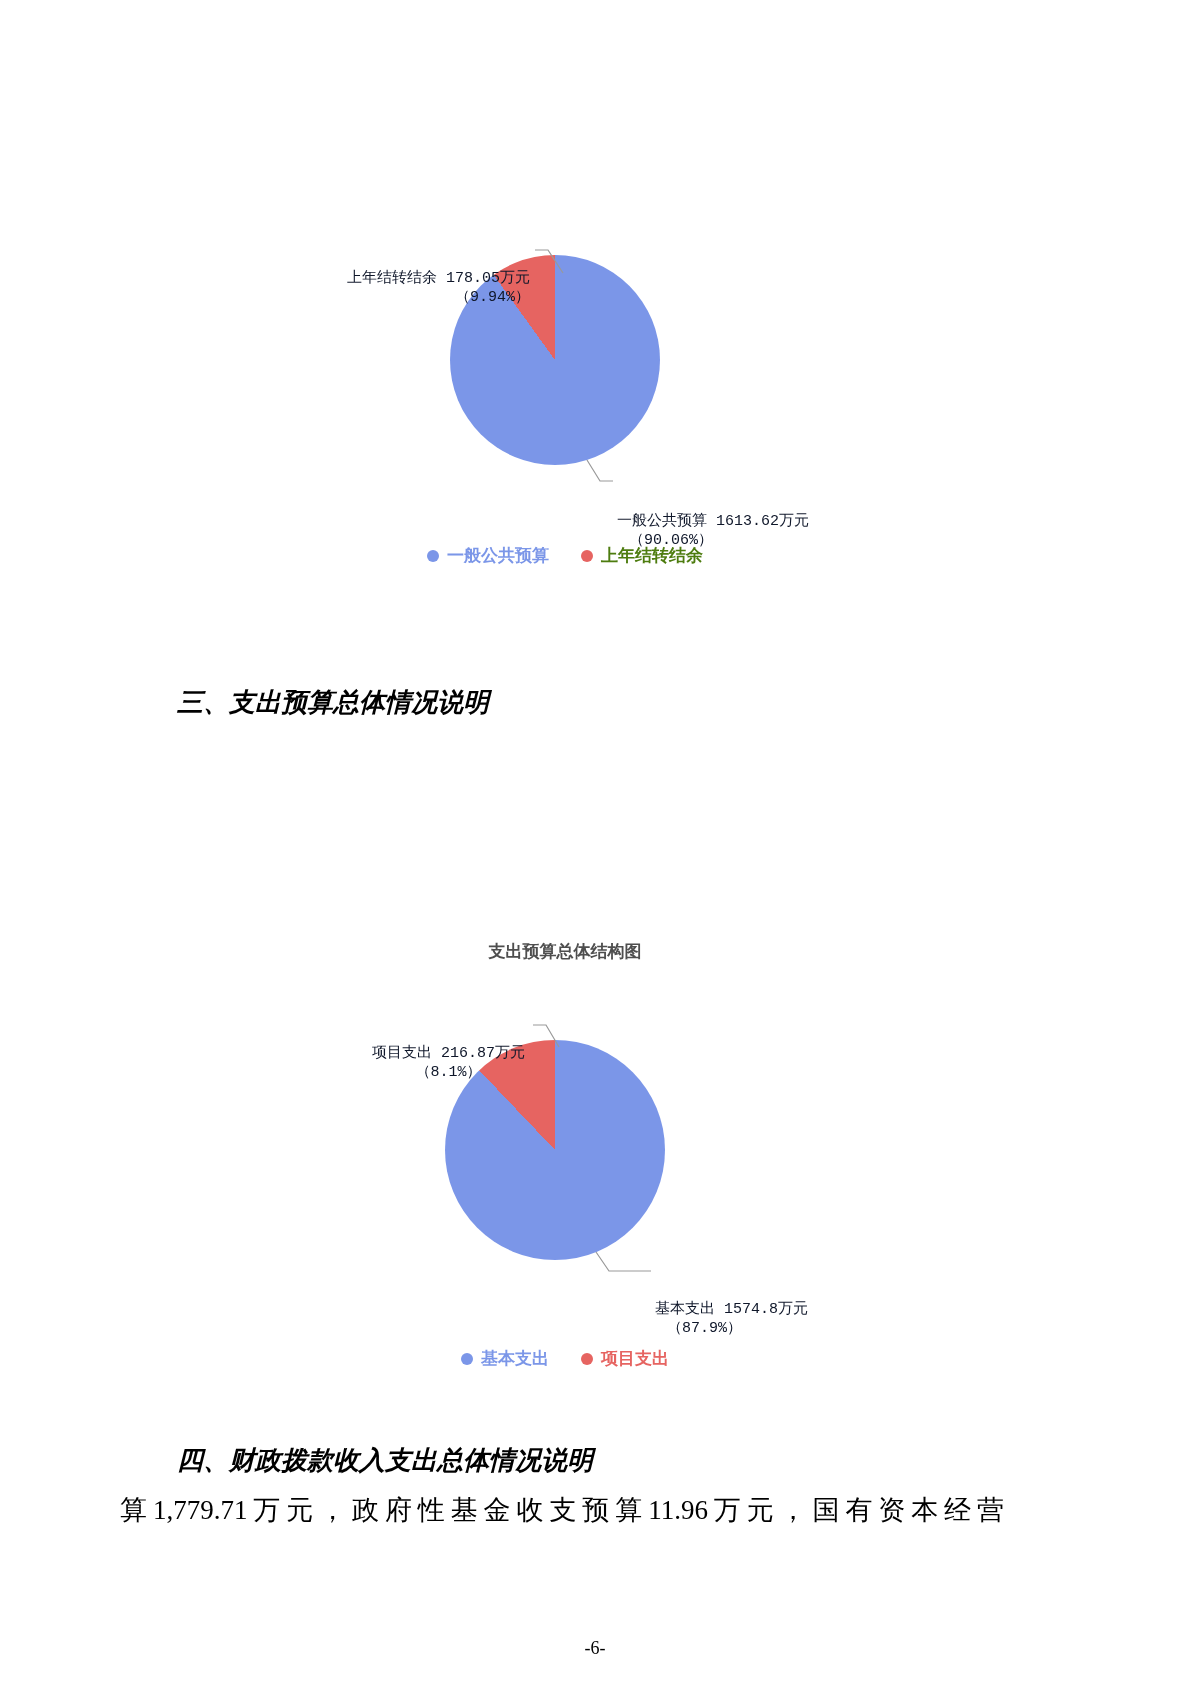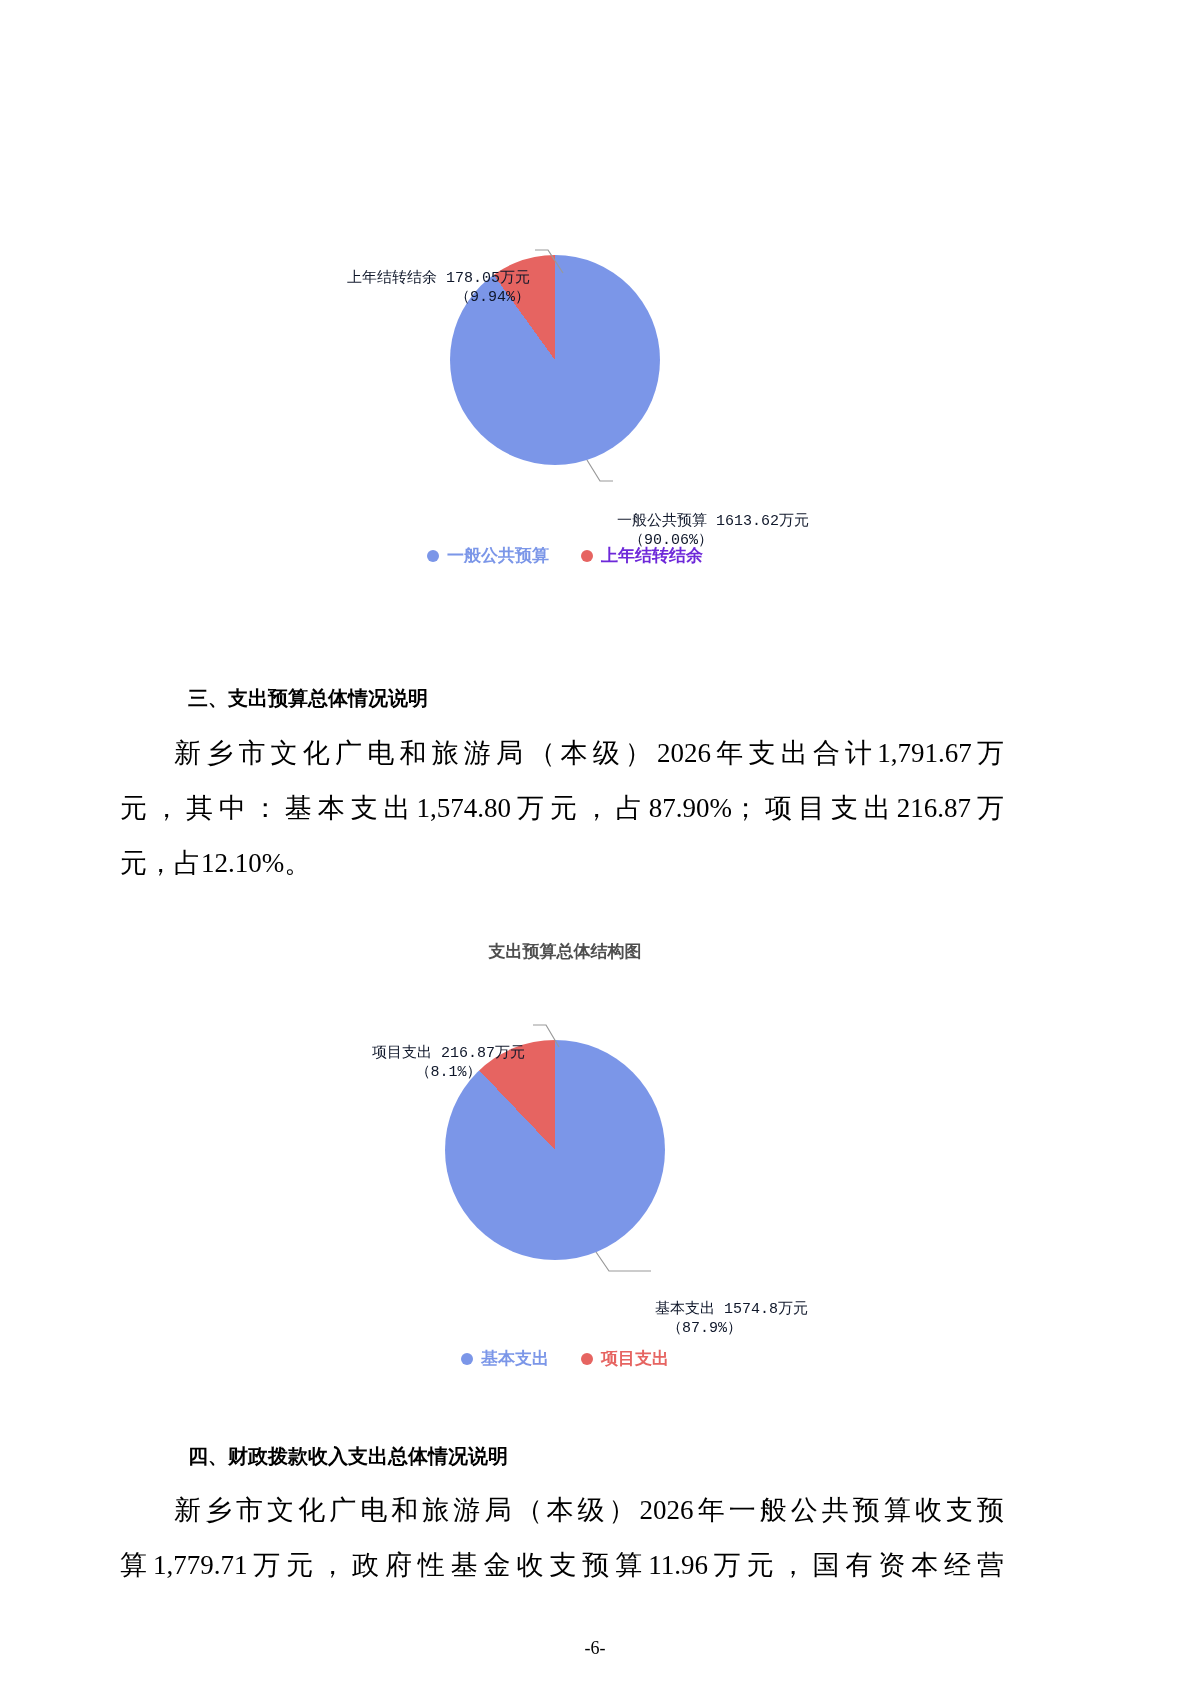--- a/index.html
+++ b/index.html
@@ -38,24 +38,25 @@
   .legend{
     position:absolute;left:0;width:100%;
     display:flex;justify-content:center;align-items:center;gap:32px;
     font-family:"Liberation Sans","DejaVu Sans",sans-serif;
     font-size:17px;font-weight:700;
   }
   .legend-item{display:flex;align-items:center;gap:8px;margin-top:32px;}
   .legend-dot{width:12px;height:12px;border-radius:50%;display:inline-block;}
   
   .sec-heading{
-    position:absolute;left:188px;
+    position:absolute;left:177px;
     font-family:"Liberation Sans","DejaVu Sans",sans-serif;
-    font-size:20px;font-weight:700;color:#000;
+    font-size:26px;font-weight:700;color:#000;
     white-space:nowrap;
+    font-style:italic;
   }
   .para{position:absolute;left:120px;width:884px;font-size:27px;}
   .para-line{
     height:55px;line-height:55px;
     text-align:justify;text-align-last:justify;
   }
   .para-line.indent{text-indent:2em;}
   .para-line.last{text-align-last:left;}
   .page-number{
     position:absolute;left:0;top:1638px;width:100%;
@@ -86,31 +87,26 @@
       <div class="c2">（90.06%）</div>
     </div>
 
     <div class="legend" style="top:362px;">
       <div class="legend-item">
         <span class="legend-dot" style="background: rgb(123, 150, 232);"></span>
         <span style="color: rgb(123, 150, 232);">一般公共预算</span>
       </div>
       <div class="legend-item">
         <span class="legend-dot" style="background: rgb(230, 100, 97);"></span>
-        <span style="color: #6d28d9;">上年结转结余</span>
+        <span style="color: #4d7c0f;">上年结转结余</span>
       </div>
     </div>
   </div>
 
   <div class="sec-heading" style="top:685px;">三、支出预算总体情况说明</div>
-  <div class="para" style="top:726px;">
-    <div class="para-line indent">新乡市文化广电和旅游局（本级）2026年支出合计1,791.67万</div>
-    <div class="para-line">元，其中：基本支出1,574.80万元，占87.90%；项目支出216.87万</div>
-    <div class="para-line last">元，占12.10%。</div>
-  </div>
 
   <div class="chart" style="left:255px;top:935px;height:440px;">
     <div class="chart-title">支出预算总体结构图</div>
 
     <div class="pie" style="left: 190px; top: 105px; width: 220px; height: 220px; background: conic-gradient(rgb(123, 150, 232) 0deg, rgb(123, 150, 232) 316.44deg, rgb(230, 100, 97) 316.44deg, rgb(230, 100, 97) 360deg);"></div>
 
     <svg class="leader-svg" width="620" height="440">
       <polyline points="278,90 291,90 304,112"></polyline>
       <polyline points="341,317 354,336 396,336"></polyline>
     </svg>
@@ -132,19 +128,18 @@
       </div>
       <div class="legend-item">
         <span class="legend-dot" style="background: rgb(230, 100, 97);"></span>
         <span style="color: rgb(230, 100, 97);">项目支出</span>
       </div>
     </div>
   </div>
 
   <div class="sec-heading" style="top:1443px;">四、财政拨款收入支出总体情况说明</div>
   <div class="para" style="top:1483px;">
-    <div class="para-line indent">新乡市文化广电和旅游局（本级）2026年一般公共预算收支预</div>
     <div class="para-line">算1,779.71万元，政府性基金收支预算11.96万元，国有资本经营</div>
   </div>
 
   <div class="page-number">-6-</div>
 
 </div>
 
 </body></html>

